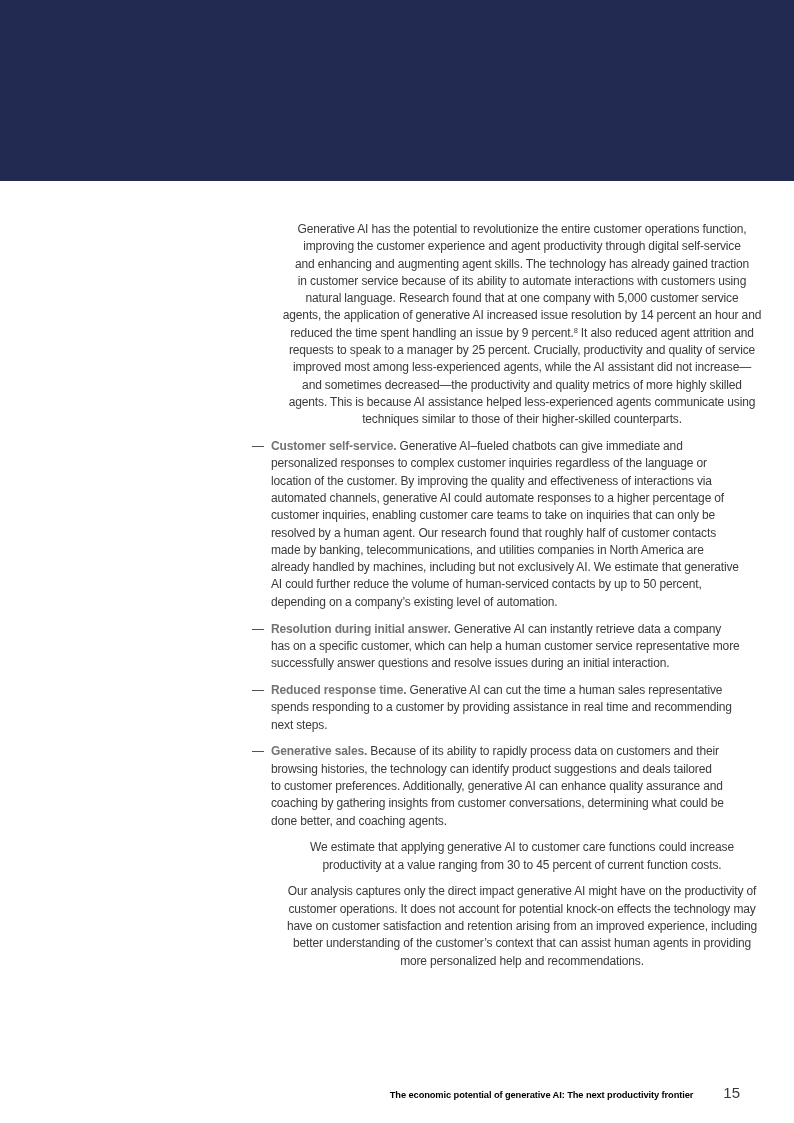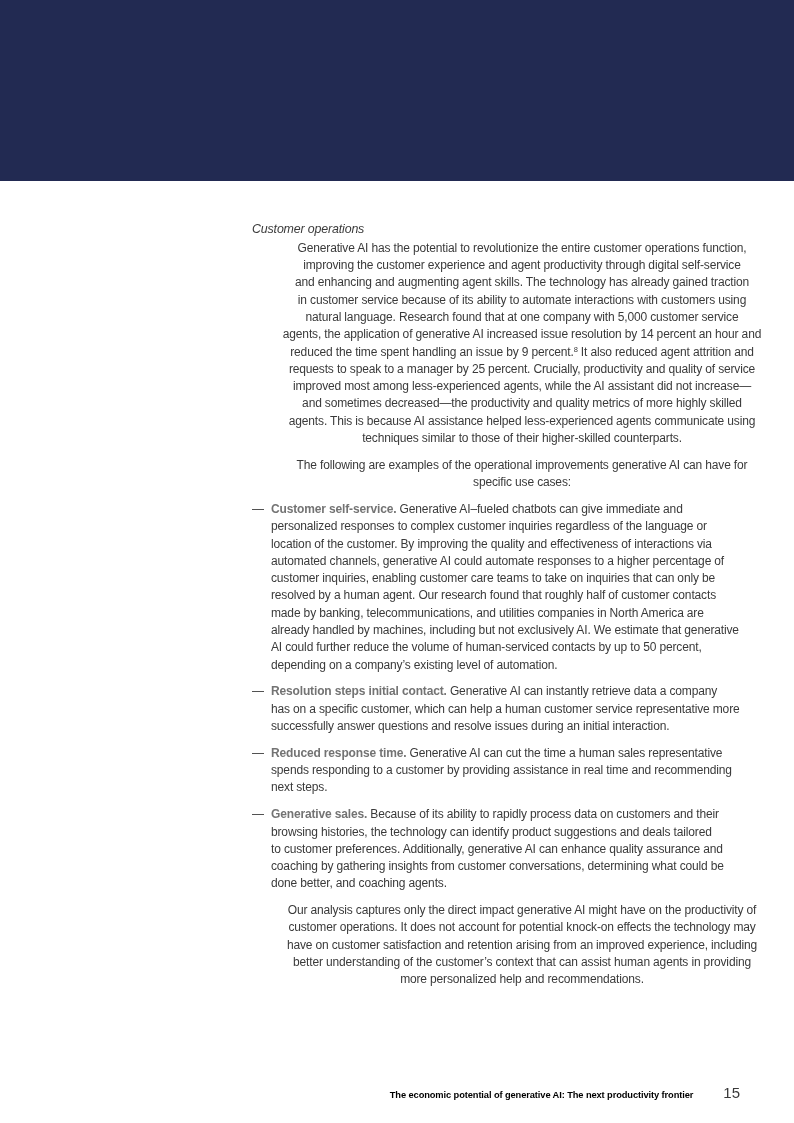--- a/index.html
+++ b/index.html
@@ -78,57 +78,54 @@
 </style>
 </head>
 <body>
 
 <div>
 
   <div class="band" style="background: rgb(34, 42, 82);"></div>
 
   <div class="content" style="color: rgb(58, 58, 58);">
 
-    <h2 class="section-heading">Customer operations</h2>
 
     <p><span>Generative AI has the potential to revolutionize the entire customer operations function,
 improving the customer experience and agent productivity through digital self-service
 and enhancing and augmenting agent skills. The technology has already gained traction
 in customer service because of its ability to automate interactions with customers using
 natural language. Research found that at one company with 5,000 customer service
 agents, the application of generative AI increased issue resolution by 14 percent an hour and
 reduced the time spent handling an issue by 9 percent.</span><sup class="fn">8</sup><span> It also reduced agent attrition and
 requests to speak to a manager by 25 percent. Crucially, productivity and quality of service
 improved most among less-experienced agents, while the AI assistant did not increase—
 and sometimes decreased—the productivity and quality metrics of more highly skilled
 agents. This is because AI assistance helped less-experienced agents communicate using
 techniques similar to those of their higher-skilled counterparts.</span></p>
 
-    <p>The following are examples of the operational improvements generative AI can have for
-specific use cases:</p>
 
     <div>
 
       <div class="bullet">
         <span class="marker">—</span>
         <span class="bcontent"><b class="lead">Customer self-service.</b><span> Generative AI–fueled chatbots can give immediate and
 personalized responses to complex customer inquiries regardless of the language or
 location of the customer. By improving the quality and effectiveness of interactions via
 automated channels, generative AI could automate responses to a higher percentage of
 customer inquiries, enabling customer care teams to take on inquiries that can only be
 resolved by a human agent. Our research found that roughly half of customer contacts
 made by banking, telecommunications, and utilities companies in North America are
 already handled by machines, including but not exclusively AI. We estimate that generative
 AI could further reduce the volume of human-serviced contacts by up to 50 percent,
 depending on a company’s existing level of automation.</span></span>
       </div>
 
       <div class="bullet">
         <span class="marker">—</span>
-        <span class="bcontent"><b class="lead">Resolution steps initial contact.</b><span> Generative AI can instantly retrieve data a company
+        <span class="bcontent"><b class="lead">Resolution during initial answer.</b><span> Generative AI can instantly retrieve data a company
 has on a specific customer, which can help a human customer service representative more
 successfully answer questions and resolve issues during an initial interaction.</span></span>
       </div>
 
       <div class="bullet">
         <span class="marker">—</span>
         <span class="bcontent"><b class="lead">Reduced response time.</b><span> Generative AI can cut the time a human sales representative
 spends responding to a customer by providing assistance in real time and recommending
 next steps.</span></span>
       </div>
@@ -137,20 +134,22 @@
         <span class="marker">—</span>
         <span class="bcontent"><b class="lead">Generative sales.</b><span> Because of its ability to rapidly process data on customers and their
 browsing histories, the technology can identify product suggestions and deals tailored
 to customer preferences. Additionally, generative AI can enhance quality assurance and
 coaching by gathering insights from customer conversations, determining what could be
 done better, and coaching agents.</span></span>
       </div>
 
     </div>
 
+    <p>We estimate that applying generative AI to customer care functions could increase
+productivity at a value ranging from 30 to 45 percent of current function costs.</p>
 
     <p>Our analysis captures only the direct impact generative AI might have on the productivity of
 customer operations. It does not account for potential knock-on effects the technology may
 have on customer satisfaction and retention arising from an improved experience, including
 better understanding of the customer’s context that can assist human agents in providing
 more personalized help and recommendations.</p>
 
   </div>
 
   <div class="footer">

